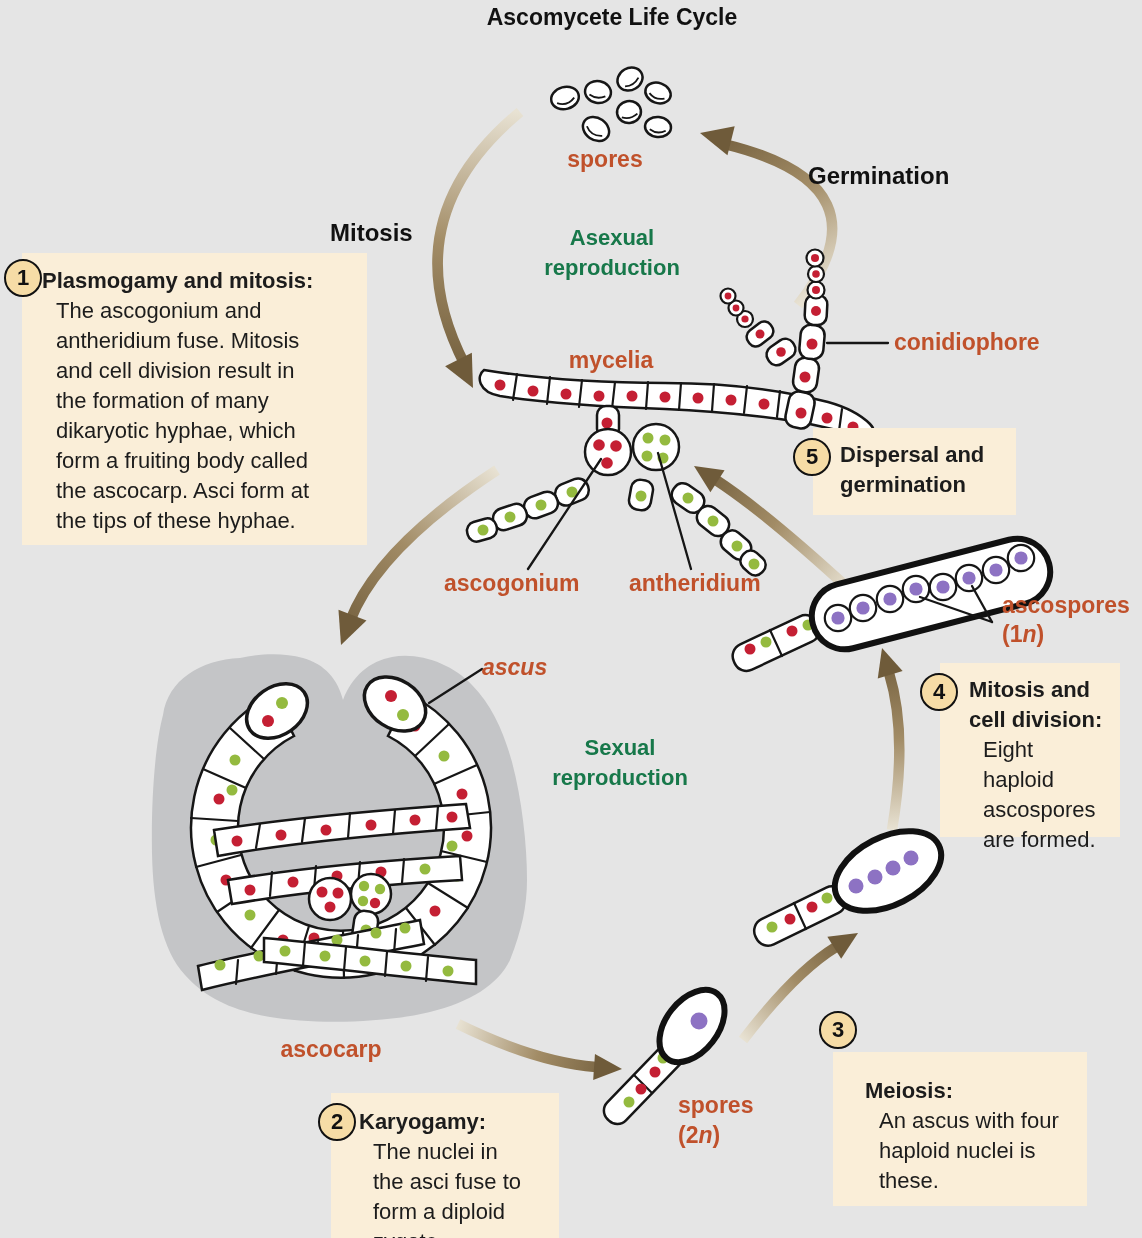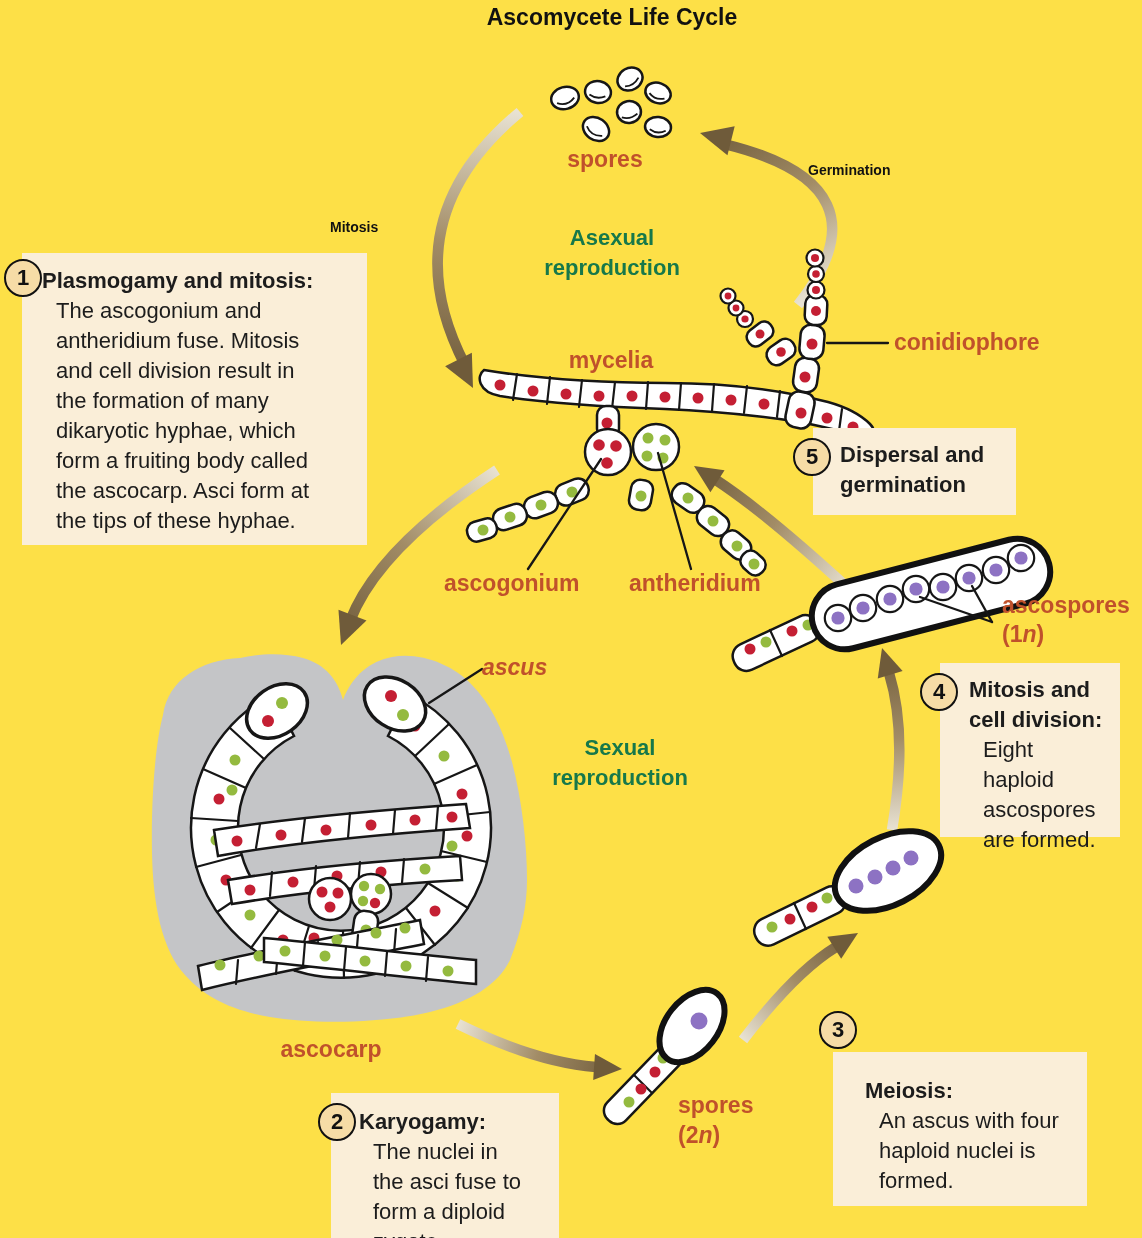--- a/index.html
+++ b/index.html
@@ -1,24 +1,24 @@
 <!DOCTYPE html>
 <html style="--c-label-orange: #c0512b; --c-process-green: #17784a; --c-box-bg: #faeed8; --c-badge-bg: #f6dca6; --c-arrow-brown: #6f5b3a; --c-nucleus-red: #c41f33; --c-nucleus-green: #94ba3f; --c-nucleus-purple: #8d72c3; --c-ascocarp-gray: #c4c5c7;"><head>
 <meta charset="utf-8">
 <style>
   html,body{margin:0;padding:0;background:#fff;}
-  #canvas{position:relative;width:1142px;height:1238px;background:#fde047;overflow:hidden;
+  #canvas{position:relative;width:1142px;height:1238px;background:#e5e5e5;overflow:hidden;
           font-family:"Liberation Sans", sans-serif;color:#1c1c1c;}
   #art{position:absolute;left:0;top:0;}
   .abs{position:absolute;white-space:nowrap;}
   .ctr{transform:translateX(-50%);text-align:center;}
   .page-title{font-size:23px;font-weight:bold;color:#111;}
   .lbl-orange{font-size:23px;font-weight:bold;color:var(--c-label-orange,#c0512b);}
   .lbl-green{font-size:22px;font-weight:bold;color:var(--c-process-green,#17784a);line-height:30px;}
-  .lbl-black{font-size:14px;font-weight:bold;color:#111;}
+  .lbl-black{font-size:24px;font-weight:bold;color:#111;}
   .step-box{position:absolute;background:var(--c-box-bg,#faeed8);font-size:22px;line-height:30px;}
   .step-title{font-weight:bold;}
   .step-body{font-weight:normal;white-space:normal;margin-left:14px;}
   .step-num{position:absolute;width:34px;height:34px;border:2.5px solid #111;border-radius:50%;
             background:var(--c-badge-bg,#f6dca6);font-size:22px;font-weight:bold;color:#111;
             display:flex;align-items:center;justify-content:center;z-index:3;}
   .em-n{font-style:italic;}
   
   .cell{fill:#fff;stroke:#161616;stroke-width:2.5;}
   .cell-thin{fill:#fff;stroke:#161616;stroke-width:2.2;}
@@ -432,21 +432,21 @@
 <div class="step-box" style="left:22px;top:253px;width:280px;height:266px;padding:13px 45px 13px 20px;">
   <div class="step-title">Plasmogamy and mitosis:</div>
   <div class="step-body">The ascogonium and antheridium fuse. Mitosis and cell division result in the formation of many dikaryotic hyphae, which form a fruiting body called the ascocarp. Asci form at the tips of these hyphae.</div>
 </div>
 <div class="step-box" style="left:331px;top:1093px;width:172px;height:117px;padding:14px 28px;">
   <div class="step-title">Karyogamy:</div>
   <div class="step-body">The nuclei in the asci fuse to form a diploid zygote.</div>
 </div>
 <div class="step-box" style="left:833px;top:1052px;width:200px;height:118px;padding:24px 22px 12px 32px;">
   <div class="step-title">Meiosis:</div>
-  <div class="step-body">An ascus with four haploid nuclei is formed.</div>
+  <div class="step-body">An ascus with four haploid nuclei is these.</div>
 </div>
 <div class="step-box" style="left:940px;top:663px;width:140px;height:150px;padding:12px 11px 12px 29px;">
   <div class="step-title">Mitosis and cell division:</div>
   <div class="step-body">Eight haploid ascospores are formed.</div>
 </div>
 <div class="step-box" style="left:813px;top:428px;width:160px;height:63px;padding:12px 16px 12px 27px;">
   <div class="step-title">Dispersal and germination</div>
 </div>
 
 <div class="step-num" style="left:4px;top:259px;">1</div>

